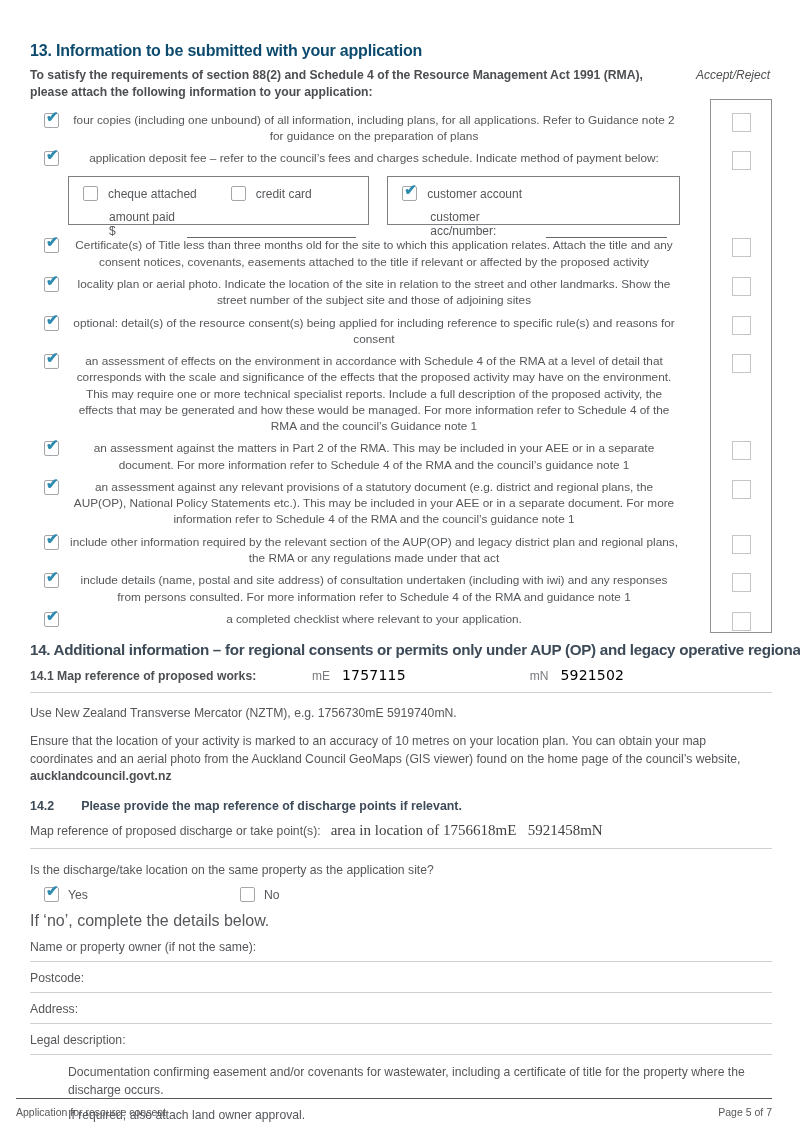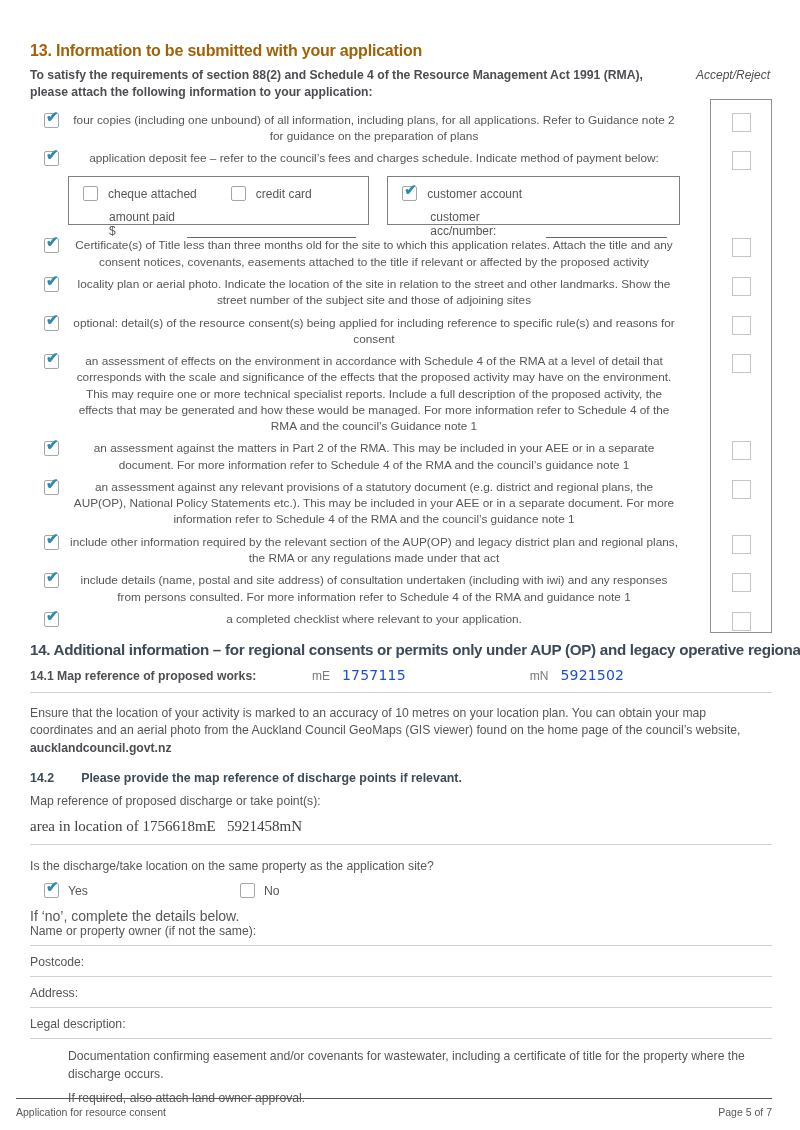--- a/index.html
+++ b/index.html
@@ -11,21 +11,21 @@
     background: #ffffff;
     font-family: "Liberation Sans", sans-serif;
     color: #55575a;
     overflow: hidden;
     padding: 42px 28px 0 30px;
   }
   
   .h13 {
     font-size: 16px;
     font-weight: bold;
-    color: #a16207;
+    color: #0c4a6e;
     letter-spacing: -0.2px;
     margin-bottom: 7px;
   }
   .intro-row { position: relative; }
   .intro {
     font-size: 12.2px;
     font-weight: bold;
     color: #4c4e52;
     line-height: 1.42;
     max-width: 640px;
@@ -125,50 +125,49 @@
     align-items: baseline;
     border-bottom: 1px solid #cfd1d2;
     padding-bottom: 9px;
     margin-bottom: 12px;
   }
   .ref-label { font-size: 12.2px; font-weight: bold; color: #4c4e52; width: 282px; }
   .unit { font-size: 12px; color: #77797c; }
   .coord-value {
     font-family: "DejaVu Sans", sans-serif;
     font-size: 14px;
-    color: #1d4ed8;
+    color: #000000;
     margin-left: 12px;
     letter-spacing: 0.2px;
   }
   .mn-unit { margin-left: 124px; }
   .note { font-size: 12.2px; line-height: 1.42; margin-bottom: 11px; max-width: 730px; }
   .note .bold-site { font-weight: bold; color: #4c4e52; }
   .s142-row { display: flex; gap: 27px; margin: 14px 0 9px 0; }
   .s142-num, .s142-title { font-size: 12.4px; font-weight: bold; color: #3d4a57; }
   .discharge-row {
     display: flex;
     align-items: baseline;
     gap: 10px;
     border-bottom: 1px solid #cfd1d2;
     padding-bottom: 9px;
     margin-bottom: 14px;
-    flex-direction: column;
   }
   .discharge-label { font-size: 12.2px; color: #55575a; }
   .discharge-value {
     font-family: Liberation Serif, serif;
     font-size: 15px;
     color: #404040;
   }
   .question { font-size: 12.2px; margin-bottom: 10px; }
   .yesno-row { display: flex; align-items: center; margin-bottom: 10px; padding-left: 14px; }
   .yesno-row .cb { margin-top: 0; }
   .yesno-row .yn-lbl { font-size: 12.2px; margin-left: 9px; }
   .no-group { margin-left: 152px; display: flex; align-items: center; }
-  .ifno { font-size: 14px; }
+  .ifno { font-size: 16px; margin-bottom: 10px; }
   .field-row {
     font-size: 12.2px;
     border-bottom: 1px solid #cfd1d2;
     padding-bottom: 7px;
     margin-bottom: 9px;
   }
   .doc-note { font-size: 12.2px; line-height: 1.45; margin: 4px 0 8px 38px; max-width: 690px; }
   .land-note { font-size: 12.2px; margin-left: 38px; }
   
   .footer {
@@ -318,20 +317,21 @@
   <div class="h14">14.  Additional information – for regional consents or permits only under  AUP (OP) and legacy operative regional plans</div>
 
   <div class="ref-row">
     <span class="ref-label">14.1 Map reference of proposed works:</span>
     <span class="unit">mE</span>
     <span class="coord-value">1757115</span>
     <span class="unit mn-unit">mN</span>
     <span class="coord-value">5921502</span>
   </div>
 
+  <div class="note">Use New Zealand Transverse Mercator (NZTM), e.g. 1756730mE 5919740mN.</div>
 
   <div class="note"><span>Ensure that the location of your activity is marked to an accuracy of 10 metres on your location plan. You can obtain your map coordinates and an aerial photo from the Auckland Council GeoMaps (GIS viewer) found on the home page of the council’s website,</span><br>
     <span class="bold-site">aucklandcouncil.govt.nz</span>
   </div>
 
   <div class="s142-row">
     <span class="s142-num">14.2</span>
     <span class="s142-title">Please provide the map reference of discharge points if relevant.</span>
   </div>
 

